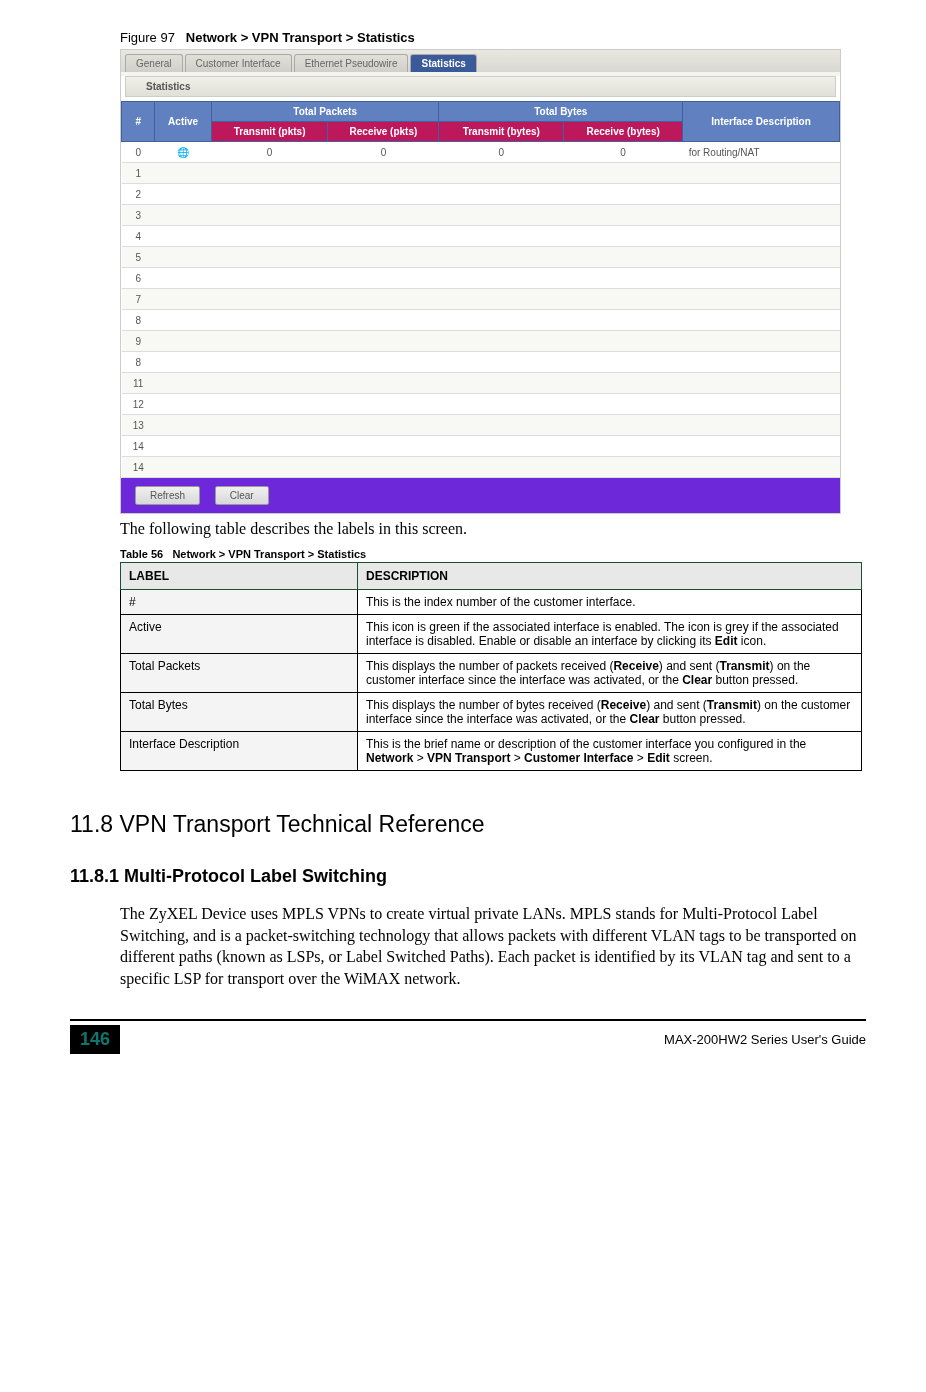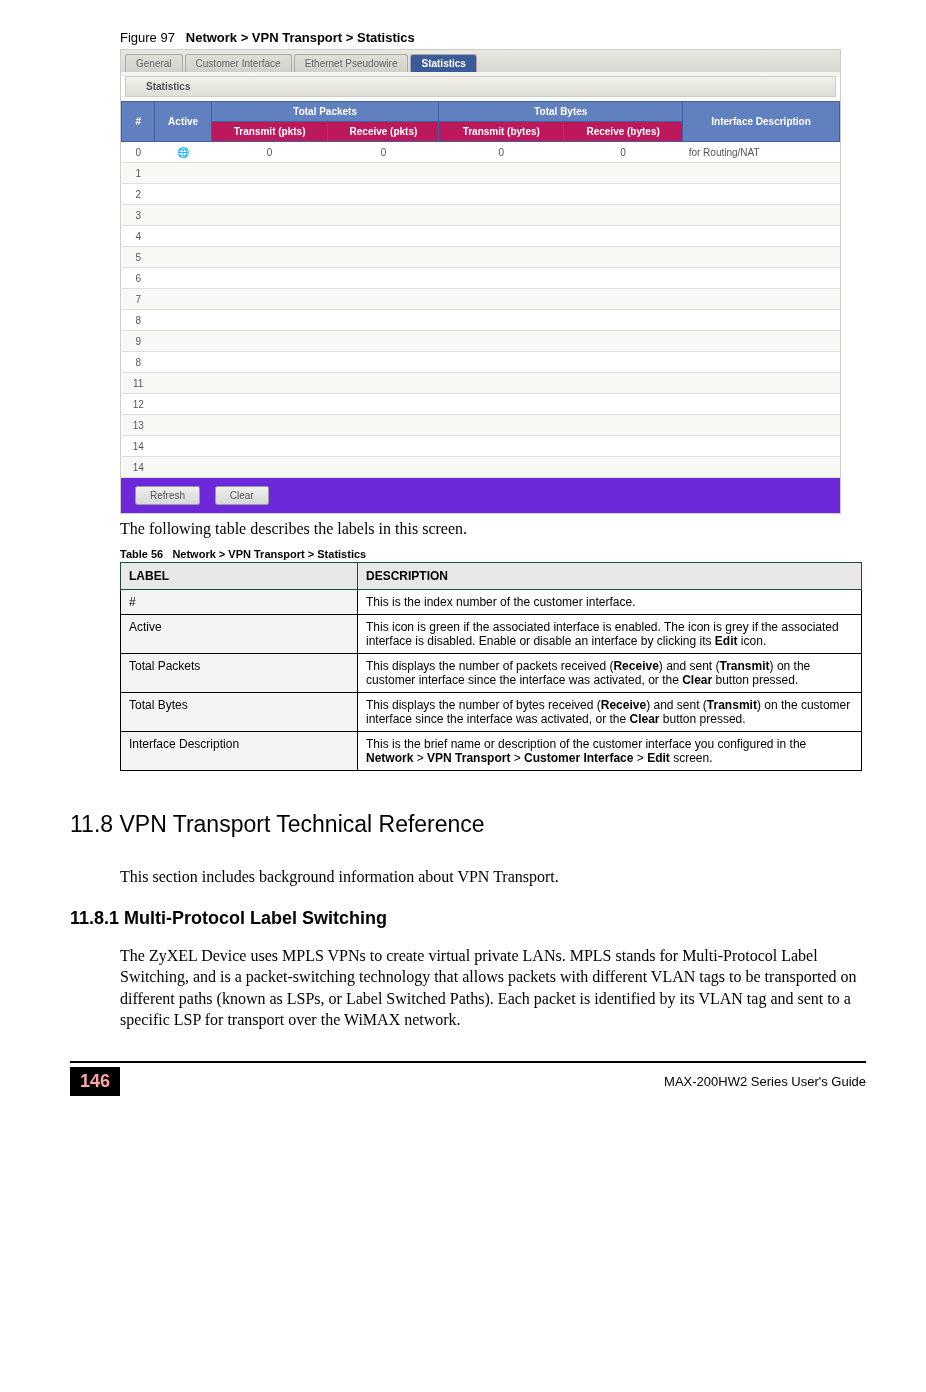--- a/index.html
+++ b/index.html
@@ -169,21 +169,21 @@
     .footer {
       border-top: 2px solid black;
       margin-top: 30px;
       display: flex;
       justify-content: space-between;
       align-items: center;
       padding-top: 4px;
     }
     .page-num {
       background: black;
-      color: #fca5a5;
+      color: #0f766e;
       font-weight: bold;
       font-size: 18px;
       padding: 4px 10px;
       text-align: center;
     }
     .guide-name {
       font-size: 13px;
     }
     .globe-icon {
       font-size: 10px;
@@ -411,21 +411,20 @@
           <td>This displays the number of bytes received (<b>Receive</b>) and sent (<b>Transmit</b>) on the customer interface since the interface was activated, or the <b>Clear</b> button pressed.</td>
         </tr>
         <tr>
           <td class="label-col">Interface Description</td>
           <td>This is the brief name or description of the customer interface you configured in the <b>Network</b> &gt; <b>VPN Transport</b> &gt; <b>Customer Interface</b> &gt; <b>Edit</b> screen.</td>
         </tr>
       </tbody>
   </table>
 
   <h2 class="section">11.8  VPN Transport Technical Reference</h2>
-  <p class="body-para">This section includes background information about VPN Transport.</p>
 
   <h3 class="subsection">11.8.1  Multi-Protocol Label Switching</h3>
   <p class="body-para">The ZyXEL Device uses MPLS VPNs to create virtual private LANs. MPLS stands for Multi-Protocol Label Switching, and is a packet-switching technology that allows packets with different VLAN tags to be transported on different paths (known as LSPs, or Label Switched Paths). Each packet is identified by its VLAN tag and sent to a specific LSP for transport over the WiMAX network.</p>
 
   <div class="footer">
     <span class="page-num">146</span>
     <span class="guide-name">MAX-200HW2 Series User's Guide</span>
   </div>
 
 </div>

